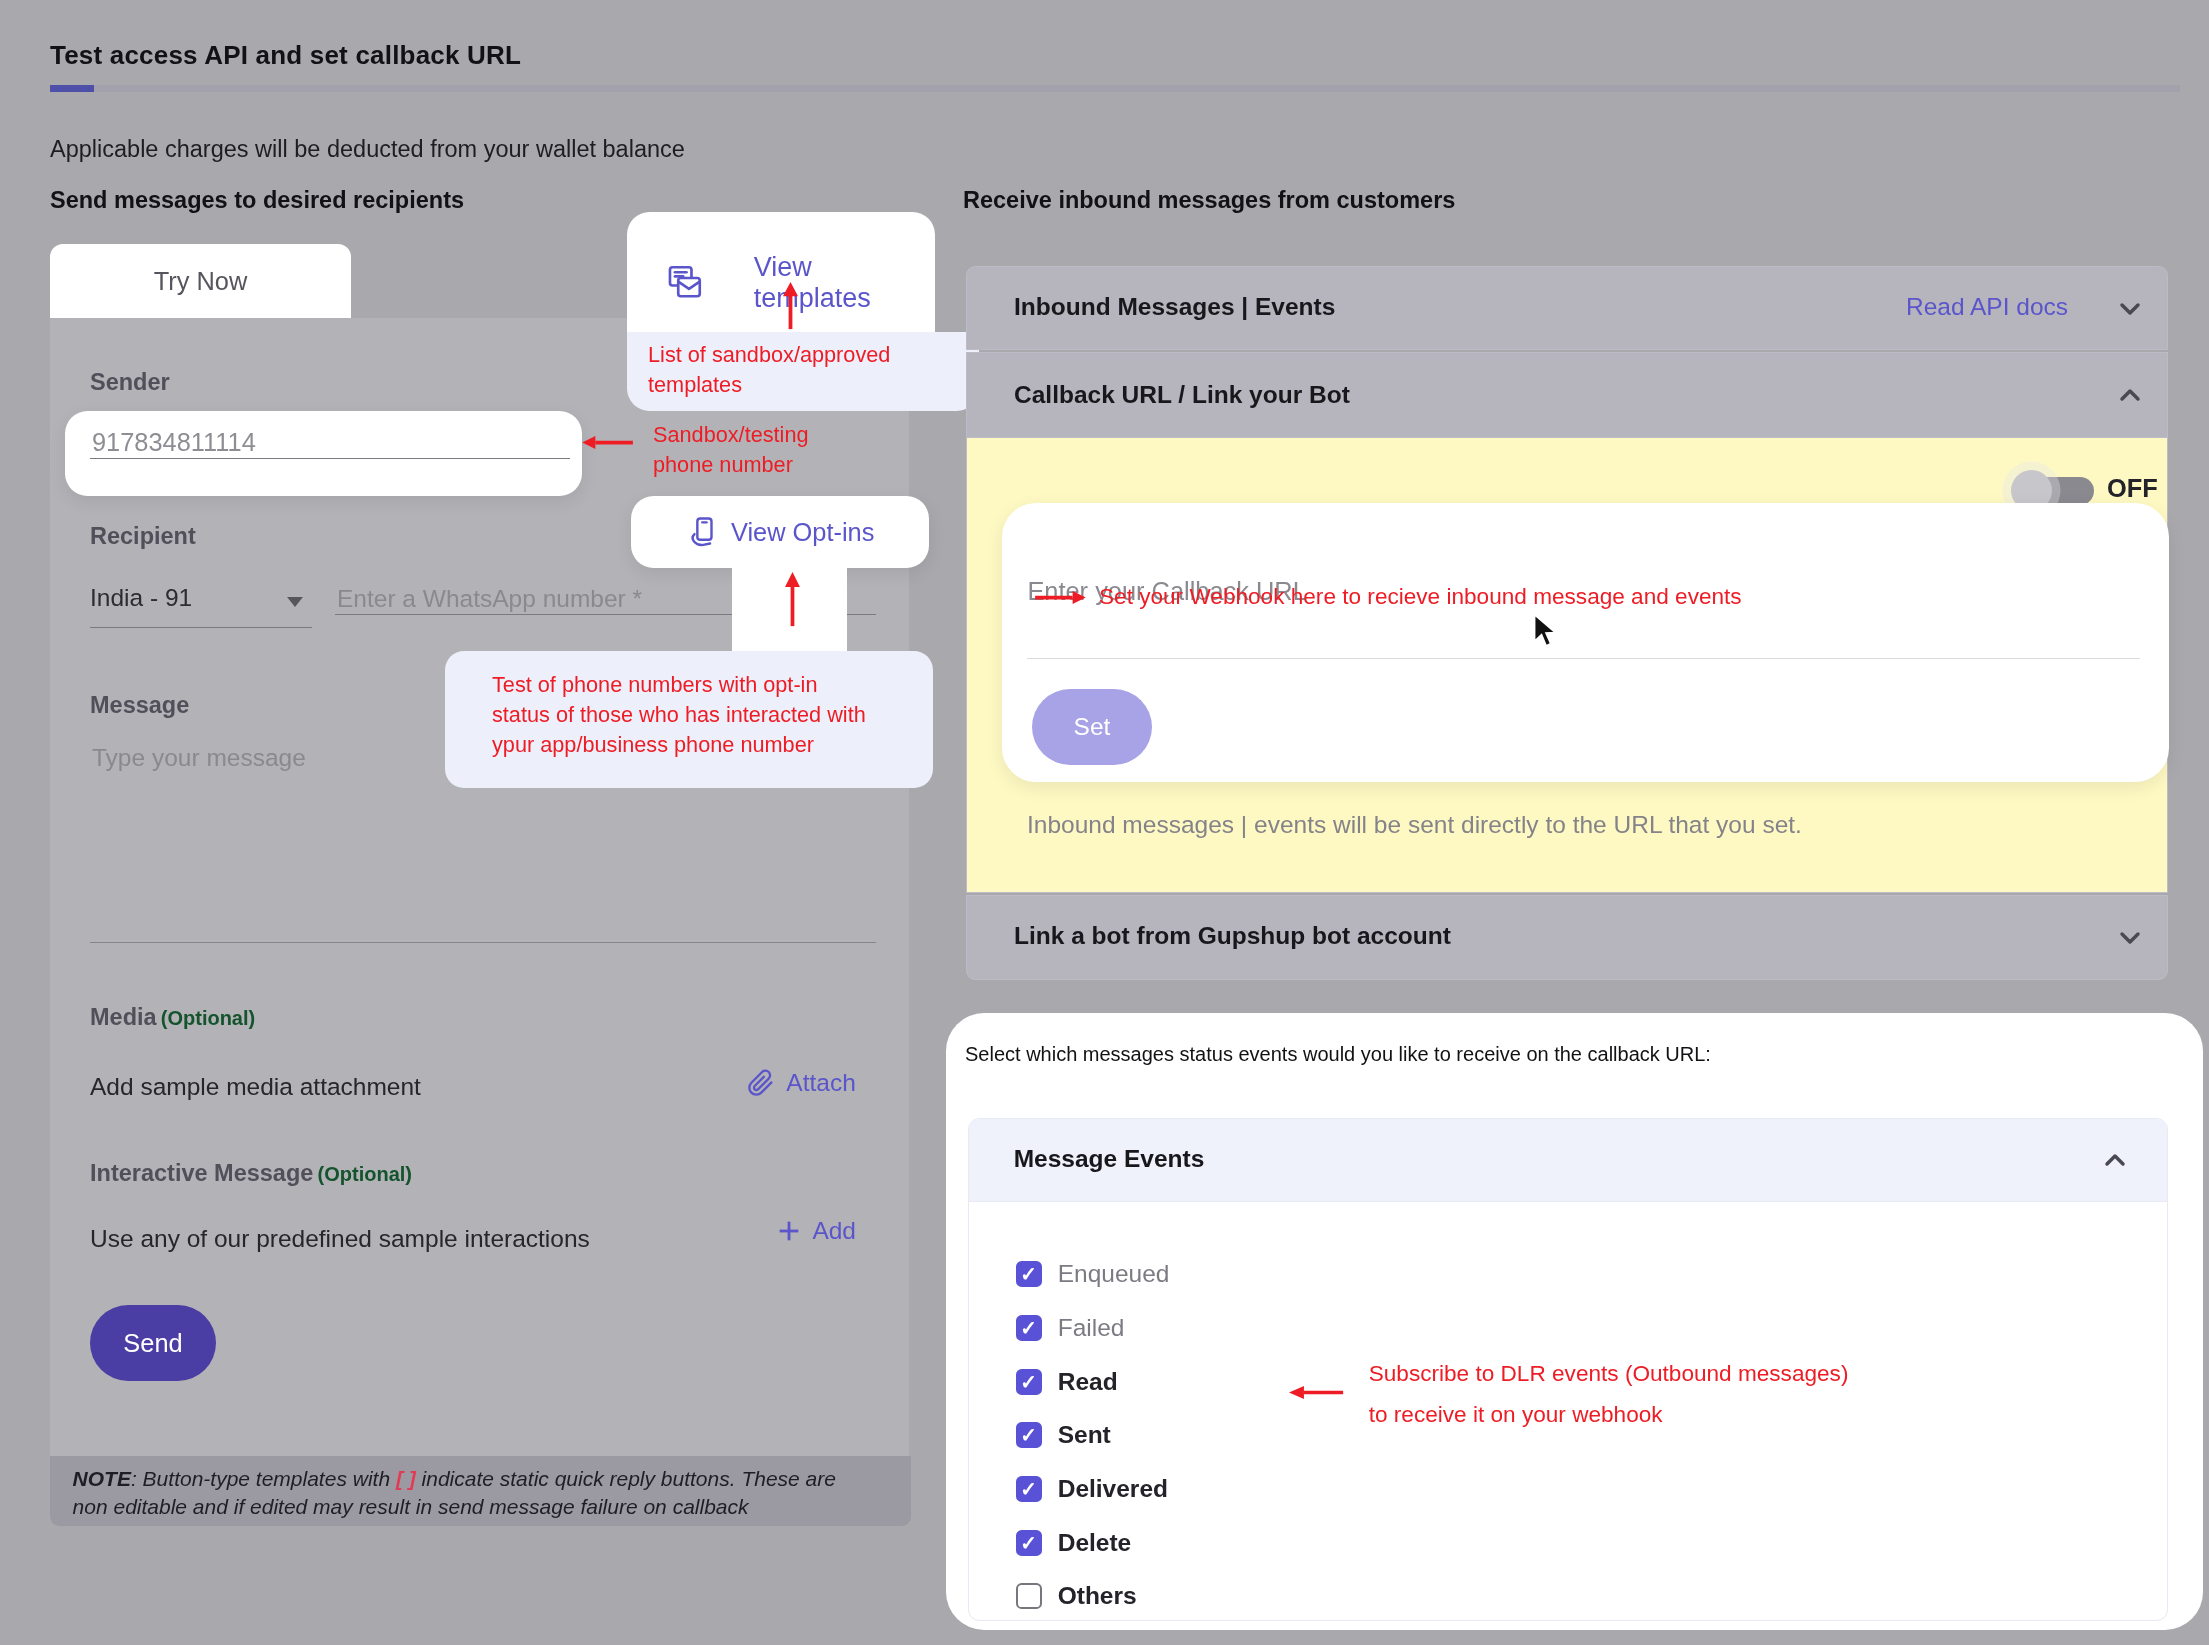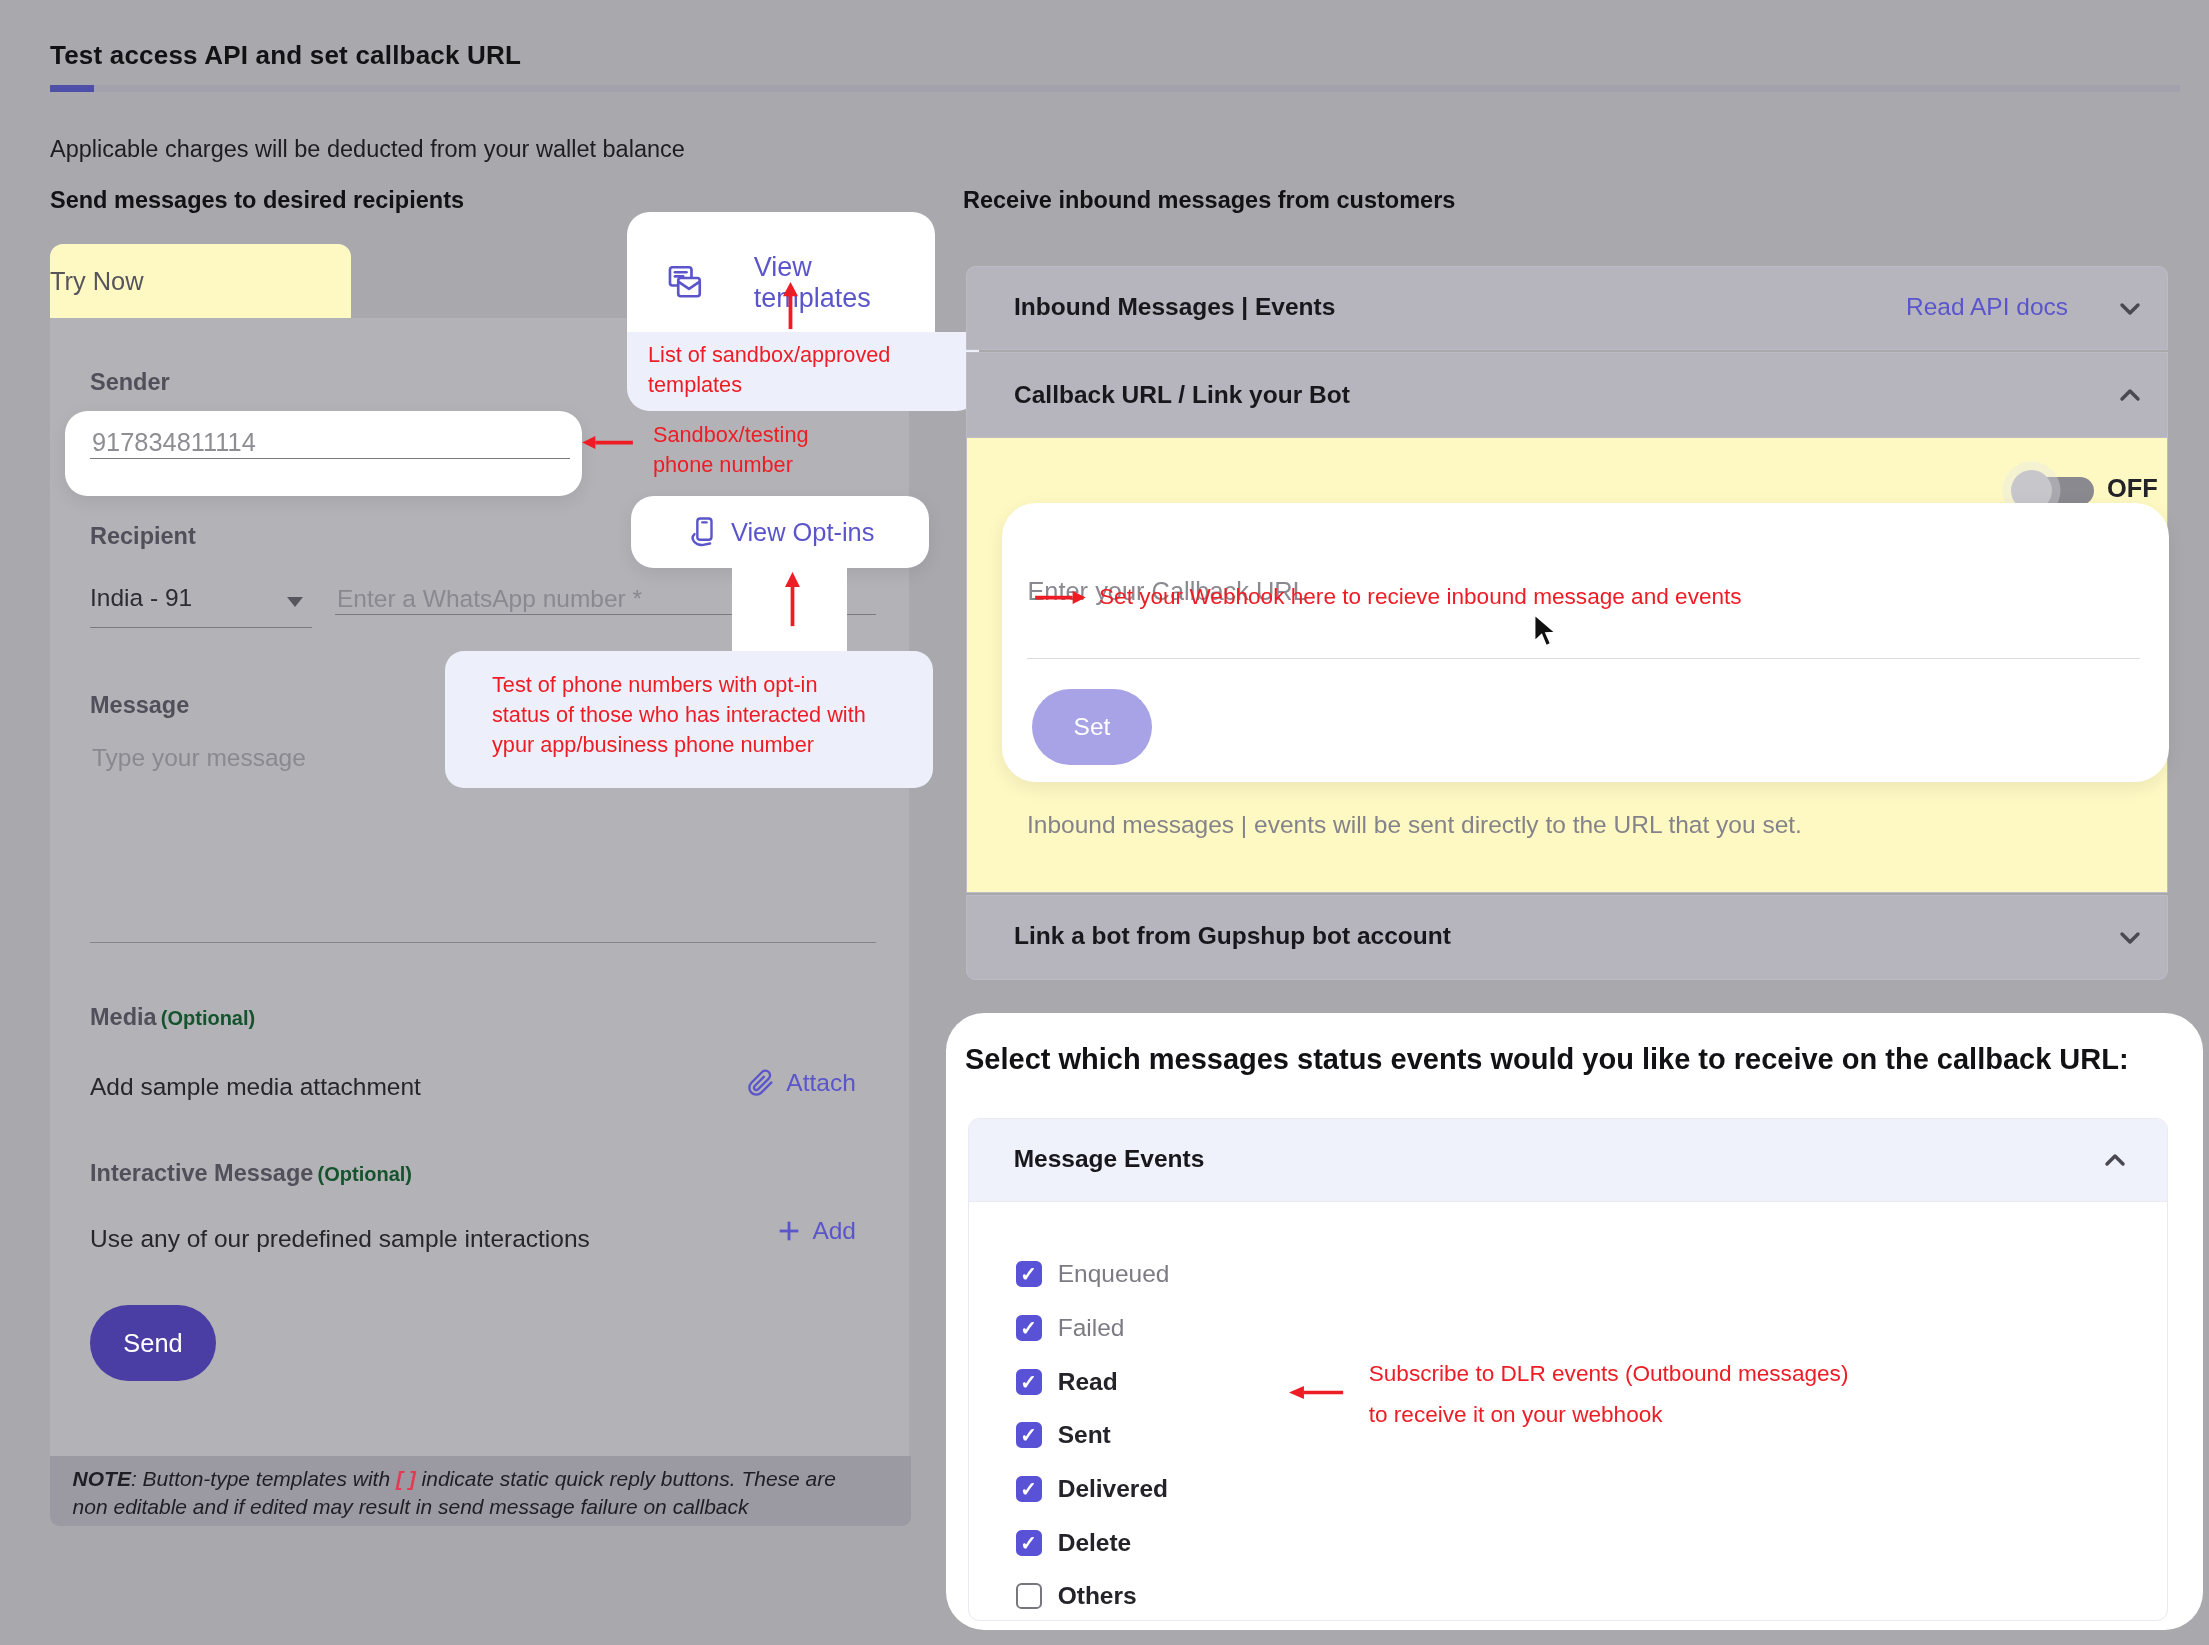--- a/index.html
+++ b/index.html
@@ -7,22 +7,22 @@
           font-family:"Liberation Sans",sans-serif;color:#1c1c21;}
   .abs{position:absolute;}
   
   .page-title{left:50px;top:40px;font-size:26px;font-weight:800;color:#121215;letter-spacing:0.2px;}
   .progress{left:50px;top:85px;width:2130px;height:6.6px;background:#a2a1ac;}
   .progress .fill{position:absolute;left:0;top:0;height:6.6px;width:44px;background:#4d4fa8;}
   .subtitle{left:50px;top:136px;font-size:23.5px;color:#1d1d22;}
   .col-head{font-size:23.5px;font-weight:800;color:#121215;}
   
   .left-card{left:50px;top:318px;width:859px;height:1208px;background:#b3b2b6;border-radius:0 9.4px 9.4px 9.4px;}
-  .tab{left:50px;top:244px;width:301px;height:75px;background:#fef9c3;border-radius:13px 13px 0 0;
-       font-size:25.4px;font-weight:500;color:#56555d;line-height:75px;}
+  .tab{left:50px;top:244px;width:301px;height:75px;background:#ffffff;border-radius:13px 13px 0 0;
+       font-size:25.4px;font-weight:500;color:#56555d;text-align:center;line-height:75px;}
   .field-label{font-size:23.5px;font-weight:700;color:#504f5a;}
   .optional{font-size:20px;font-weight:600;color:#14532d;}
   .white-callout{background:#ffffff;border-radius:22.6px;box-shadow:0 5.6px 17px rgba(0,0,0,.08);}
   .lav{background:#edf0fa;}
   input,textarea{font-family:"Liberation Sans",sans-serif;background:transparent;border:none;outline:none;}
   .u-input{border-bottom:1.9px solid #7b7a81;font-size:25.4px;color:#8e8d93;}
   .u-input::placeholder{color:#8a898f;opacity:1;}
   .sel-text{font-size:24.5px;color:#2c2c32;}
   .caret{width:0;height:0;border-left:8.5px solid transparent;border-right:8.5px solid transparent;border-top:10.4px solid #57565d;}
   .ann{font-size:21.7px;color:#ee1c25;line-height:30px;}
@@ -40,21 +40,21 @@
   .acc-title{font-size:24.5px;font-weight:700;color:#17171c;}
   .acc-body{position:absolute;left:0;width:1202px;background:#fef9c3;border:0.9px solid #bdbcc6;box-sizing:border-box;}
   .chev{stroke:#4a4952;stroke-width:2.6;fill:none;stroke-linecap:round;stroke-linejoin:round;}
   .switch-track{position:absolute;width:72px;height:28px;border-radius:15px;background:#8a8990;}
   .switch-thumb{position:absolute;width:41px;height:41px;border-radius:50%;background:#c7c6cb;
                 box-shadow:0 0 0 8.5px rgba(230,230,235,.35);}
   .off-label{font-size:25.4px;font-weight:800;color:#232329;}
   .helper{font-size:24.5px;color:#84838a;}
   
   .events-card{left:946px;top:1013px;width:1257px;height:617px;background:#fff;border-radius:38px;position:absolute;}
-  .events-head{font-size:29px;font-weight:700;color:#121215;}
+  .events-head{font-size:20px;font-weight:400;color:#121215;}
   .inner-panel{position:absolute;left:21.7px;top:105px;width:1200px;height:503px;border:1.9px solid #e7e9f4;border-radius:11.3px;box-sizing:border-box;}
   .inner-head{position:absolute;left:0;top:0;width:100%;height:83px;background:#f0f2fb;border-bottom:1.9px solid #e7e9f4;border-radius:9.4px 9.4px 0 0;box-sizing:border-box;}
   .cbrow{position:absolute;left:0;display:flex;align-items:center;gap:16px;height:32px;}
   .cb{width:26px;height:26px;border-radius:5.6px;border:2.8px solid #77767d;background:#fff;box-sizing:border-box;
       display:flex;align-items:center;justify-content:center;}
   .cb .tick{display:none;color:#fff;font-size:20px;font-weight:700;line-height:1;}
   .cb.checked{background:#5952d6;border-color:#5952d6;}
   .cb.checked .tick{display:block;}
   .cblabel{font-size:24.5px;font-weight:600;color:#232329;}
   .cblabel.muted{color:#7c7b83;font-weight:400;}

